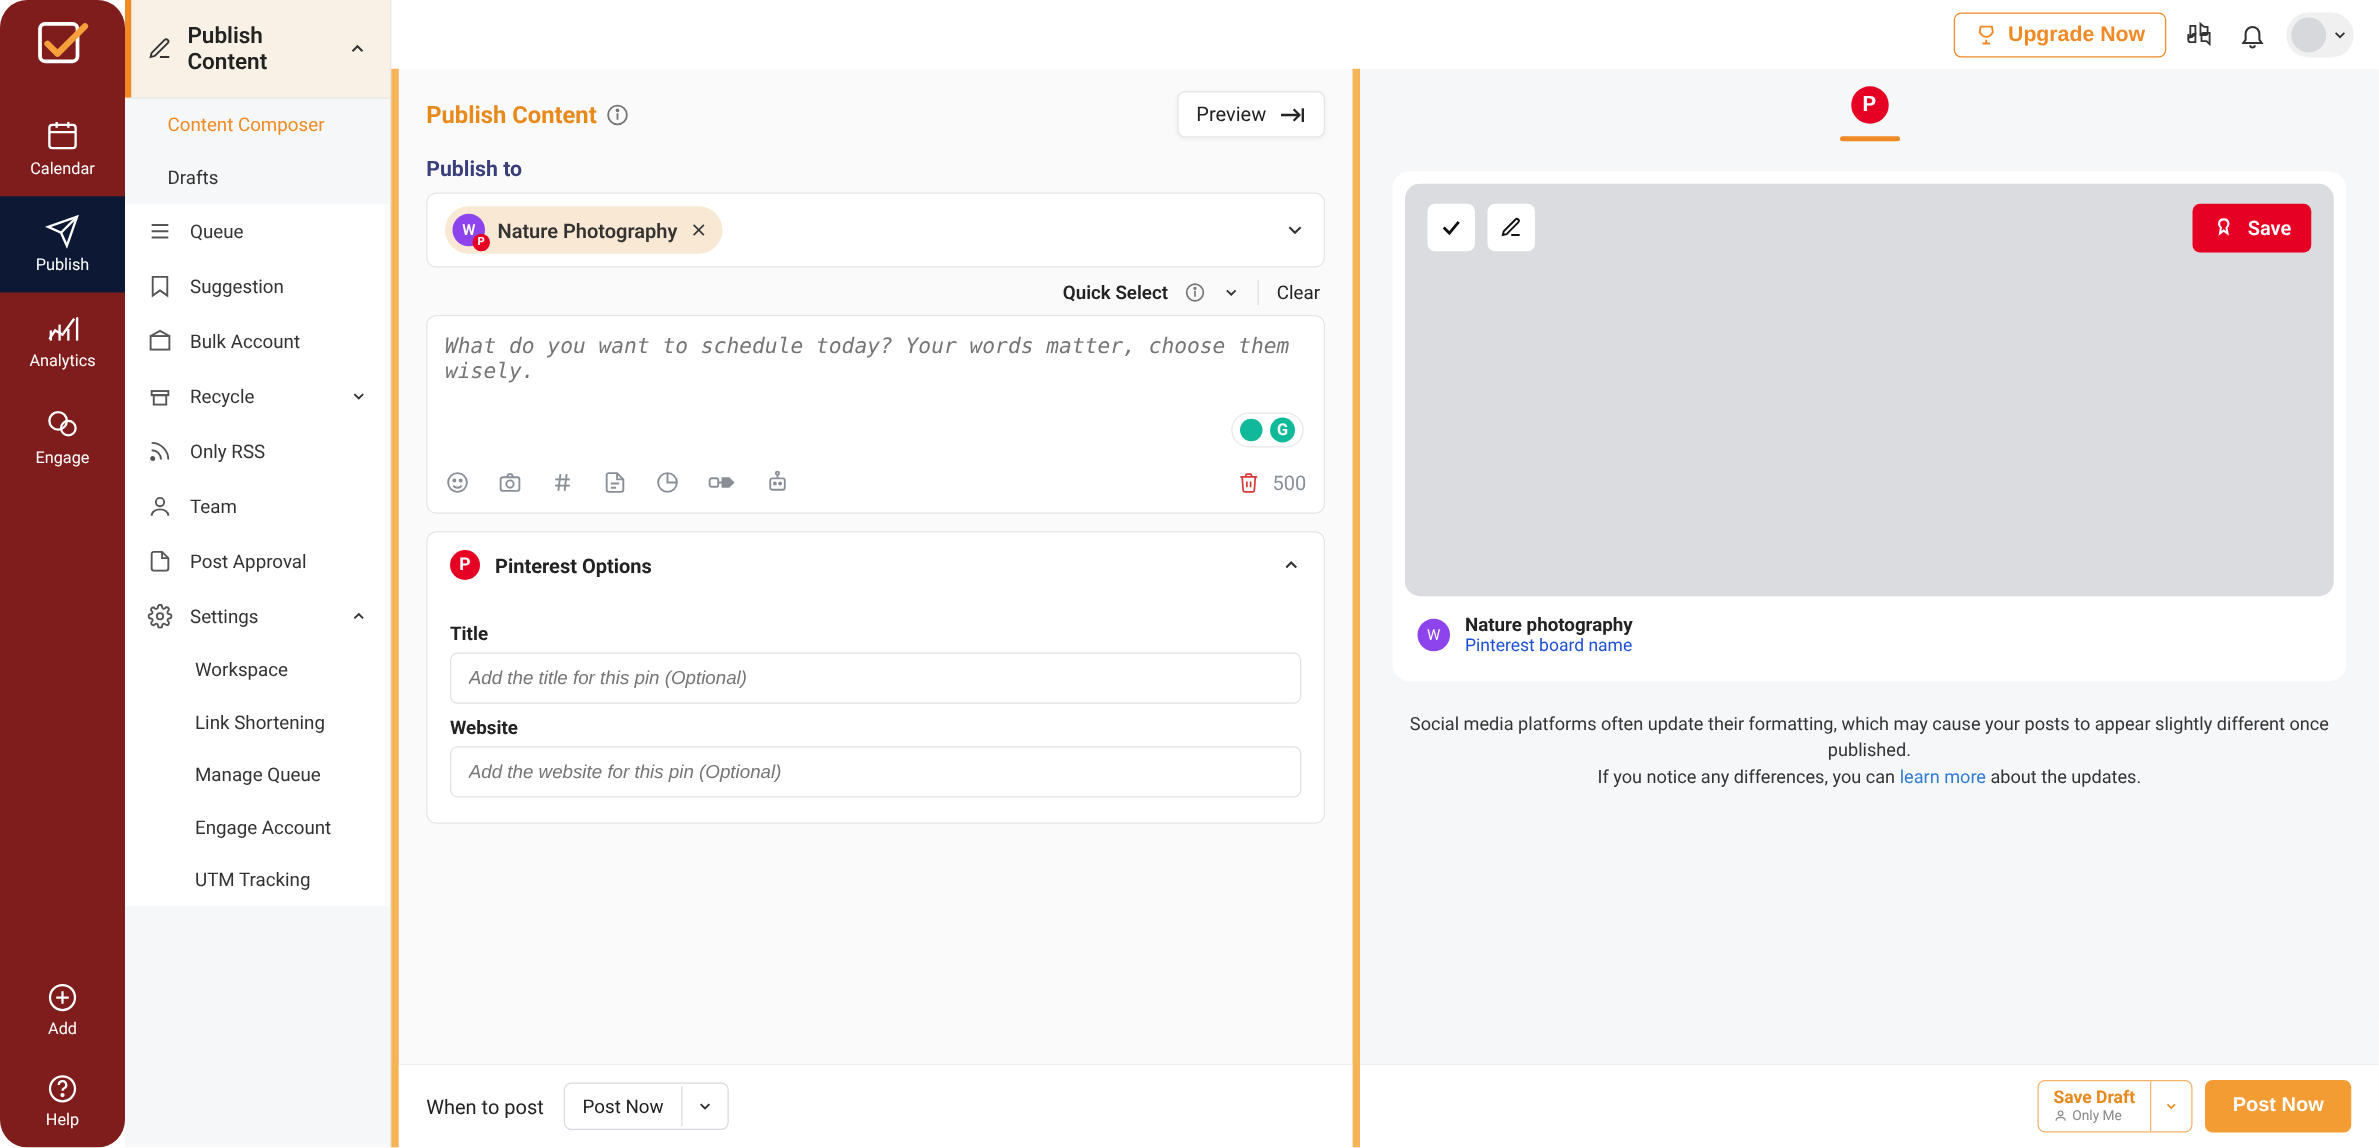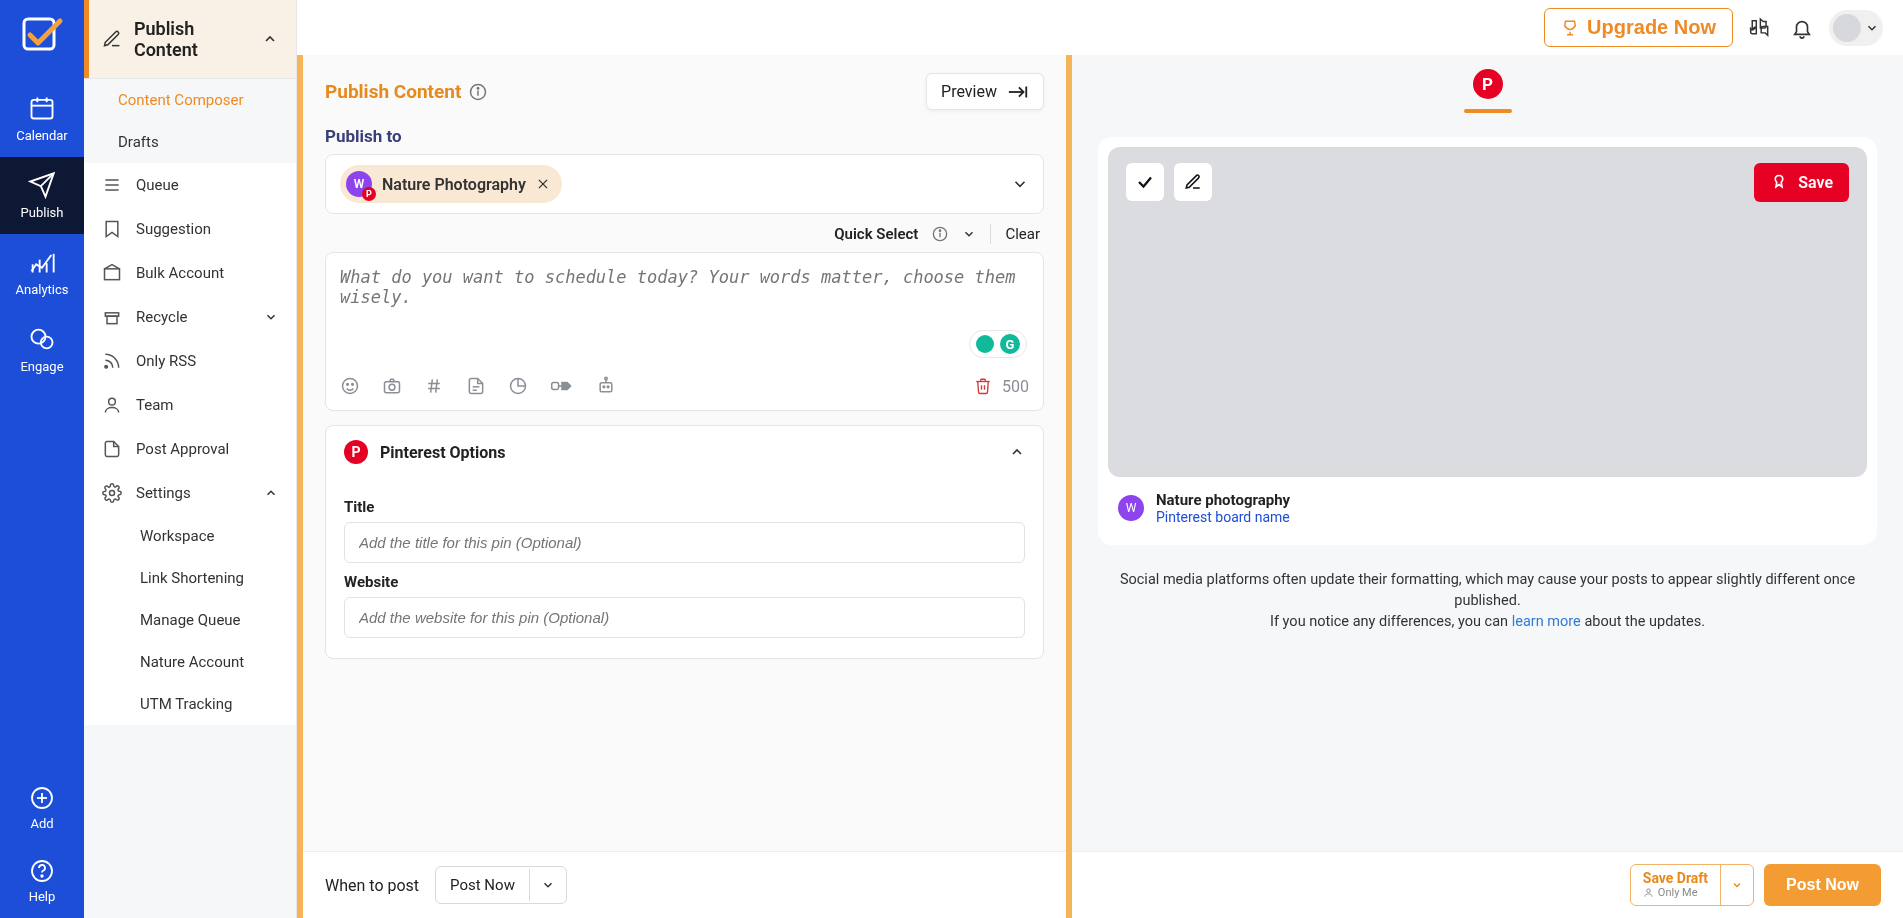--- a/index.html
+++ b/index.html
@@ -1,21 +1,21 @@
 <!DOCTYPE html>
 <html><head>
 <meta charset="utf-8">
 <style>
 * { box-sizing: border-box; margin: 0; padding: 0; }
 body { font-family: -apple-system, BlinkMacSystemFont, "Segoe UI", Roboto, Helvetica, Arial, sans-serif; background: #fff; color: #222; overflow: hidden; }
 
 .app { display: flex; height: 918px; width: 1903px; }
 
 
-.rail { width: 84px; background: #1d4ed8; color: #fff; display: flex; flex-direction: column; align-items: center; padding-top: 10px; position: relative; }
+.rail { width: 100px; background: #7f1d1d; color: #fff; display: flex; flex-direction: column; align-items: center; padding-top: 10px; position: relative; border-radius: 22px; }
 .rail .logo { width: 50px; height: 50px; display:flex;align-items:center;justify-content:center;margin-bottom:20px;}
 .rail .nav-item { display:flex;flex-direction:column;align-items:center;justify-content:center;width:100%;padding:14px 0;cursor:pointer;font-size:13px;gap:6px; }
 .rail .nav-item.active { background:#0d1834; }
 .rail .spacer { flex:1; }
 .rail .add-btn, .rail .help-btn { display:flex;flex-direction:column;align-items:center;padding:14px 0;cursor:pointer;font-size:13px;gap:6px; }
 
 
 .sidebar { width: 213px; background:#f6f7f8; border-right:1px solid #e5e7eb; display:flex;flex-direction:column;overflow:hidden;}
 .sidebar-header { display:flex;align-items:center; padding:18px 18px; font-size:18px; font-weight:600; border-bottom:1px solid #e5e7eb;background:#f9f1e5; position:relative;}
 .sidebar-header::before { content:''; position:absolute;left:0;top:0;bottom:0;width:5px;background:#f08a24;}
@@ -23,21 +23,21 @@
 .side-section { display:flex;flex-direction:column;}
 .side-sub { padding:12px 0 12px 34px; font-size:15px; color:#f08a24; cursor:pointer; }
 .side-sub.plain { color:#333; }
 .side-item { display:flex;align-items:center;gap:14px;padding:12px 18px;font-size:15px;color:#333;cursor:pointer;position:relative;}
 .side-item .chev { margin-left:auto;}
 .side-item.child { padding-left:34px; font-size:15px;margin-left:22px;}
 .side-bg-white { background:#fff; }
 
 
 .topbar { position:absolute; top:0; left:291px; right:0; height:55px; display:flex;align-items:center;justify-content:flex-end; gap:16px; padding:0 20px; background:#fff;}
-.upgrade { border:1px solid #f08a24; color:#f08a24; background:#fff; padding:7px 16px; border-radius:6px; font-weight:600; font-size:20px;display:flex;align-items:center;gap:8px;cursor:pointer;justify-content:center;}
+.upgrade { border:1px solid #f08a24; color:#f08a24; background:#fff; padding:7px 16px; border-radius:6px; font-weight:600; font-size:17px;display:flex;align-items:center;gap:8px;cursor:pointer;justify-content:center;}
 .top-icon { cursor:pointer; color:#333; }
 .avatar { width:28px;height:28px;border-radius:50%;background:#d6d8dc;}
 .avatar-wrap{display:flex;align-items:center;gap:4px;cursor:pointer;padding:4px;border-radius:50px;background:#f0f0f0;}
 
 
 .main { flex:1; display:flex; position:relative; padding-top:55px; }
 .main-col { flex: 0 0 775px; border-left: 6px solid #f5b458; border-right: 6px solid #f5b458; background:#fafafa; display:flex;flex-direction:column; overflow:hidden;position:relative;}
 .collapse-handle{position:absolute;left:-14px;top:700px;width:14px;height:28px;background:#fff;border:1px solid #ddd;border-right:none;border-radius:6px 0 0 6px;display:flex;align-items:center;justify-content:center;cursor:pointer;font-size:11px;color:#666;}
 
 .mc-header { display:flex;align-items:center;padding:18px 22px 12px; }
@@ -259,21 +259,21 @@
       <div class="side-item child">
           <span>Workspace</span>
         </div>
       <div class="side-item child">
           <span>Link Shortening</span>
         </div>
       <div class="side-item child">
           <span>Manage Queue</span>
         </div>
       <div class="side-item child">
-          <span>Nature Account</span>
+          <span>Engage Account</span>
         </div>
       <div class="side-item child">
           <span>UTM Tracking</span>
         </div>
     </div>
   </div>
 
   <div class="main">
 
     <div class="topbar" style="left:291px">

